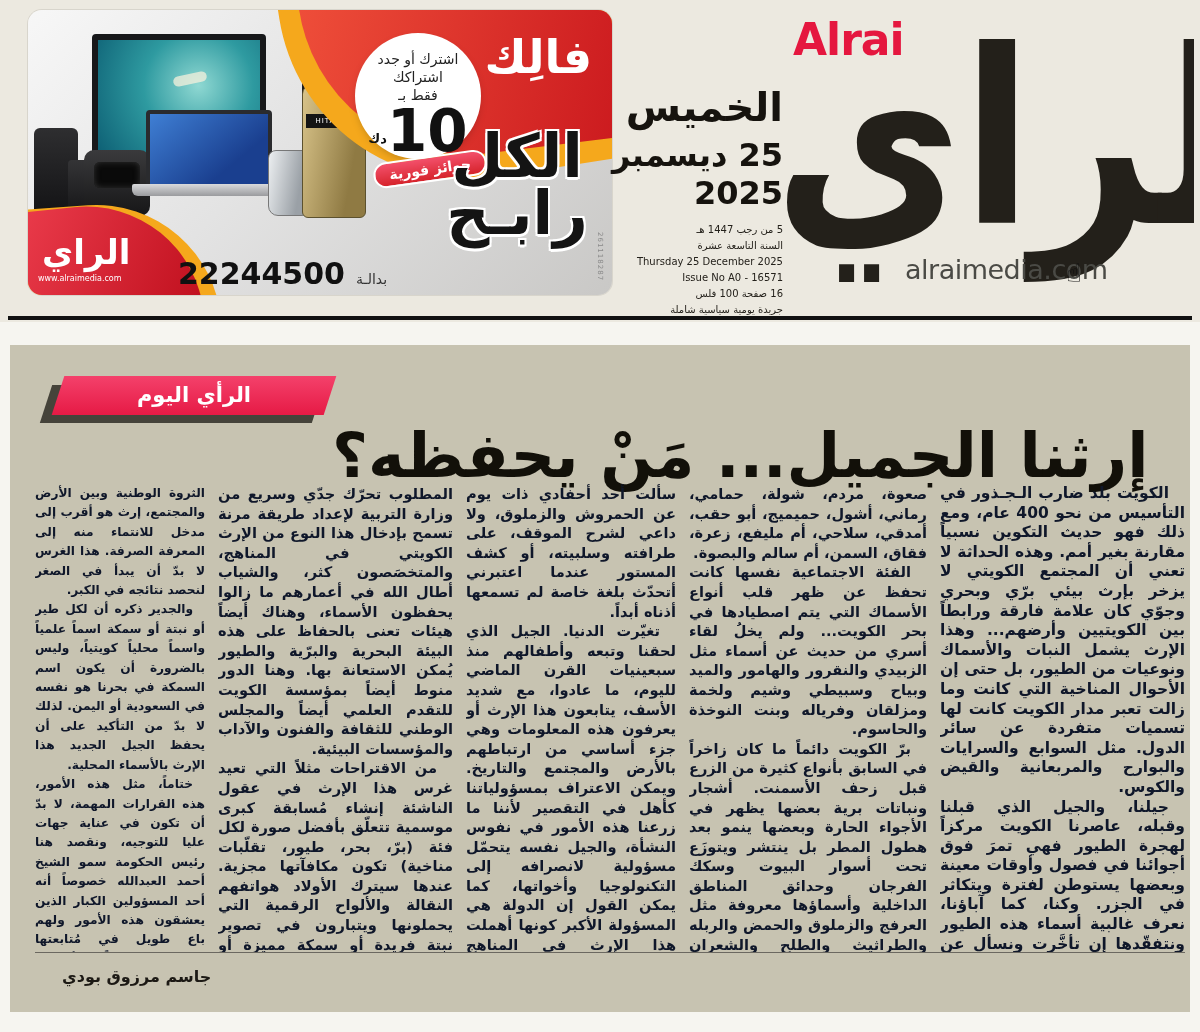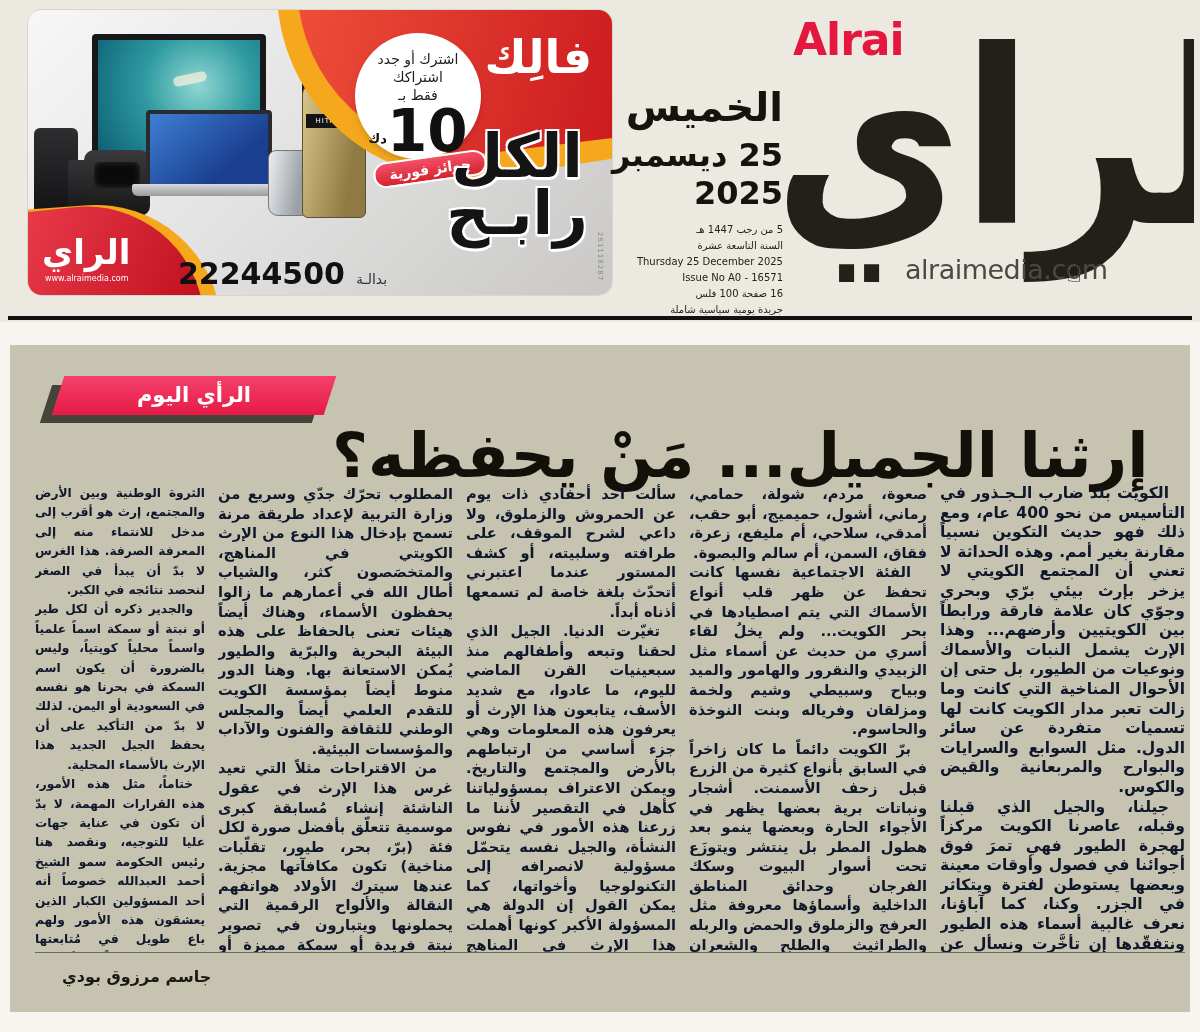--- a/index.html
+++ b/index.html
@@ -37,21 +37,21 @@
   .instant{position:absolute;left:345px;top:146px;transform:rotate(-8deg);background:linear-gradient(#f3506b,#d6232b);
       color:#fff;font-size:14px;font-weight:bold;padding:3px 14px;border-radius:16px;border:2px solid #fff;direction:rtl;}
   .winner{position:absolute;right:6px;top:118px;width:178px;text-align:center;direction:rtl;color:#141414;
       font-weight:bold;line-height:0.95;
       text-shadow:2px 2px 0 #fff,-2px 2px 0 #fff,2px -2px 0 #fff,-2px -2px 0 #fff,0 3px 0 #fff;}
   .winner .l1{font-size:60px;display:block;}
   .winner .l2{font-size:60px;display:block;}
   .ad-logo-yellow{position:absolute;left:-26px;bottom:-34px;width:215px;height:125px;background:#f5a81c;border-radius:0 130px 0 0;transform:rotate(-4deg);}
   .ad-logo-swoosh{position:absolute;left:-30px;bottom:-28px;width:200px;height:118px;background:linear-gradient(120deg,#ef4050,#bf0f1d);border-radius:0 120px 0 0;transform:rotate(-6deg);}
   .ad-brand{position:absolute;left:14px;bottom:26px;color:#fff;font-size:34px;font-weight:bold;direction:rtl;line-height:1;}
-  .ad-brand-site{position:absolute;left:10px;bottom:12px;color:#fff;font-size:8px;margin-left:7px;}
+  .ad-brand-site{position:absolute;left:10px;bottom:12px;color:#fff;font-size:8px;}
   .ad-pill{position:absolute;left:138px;bottom:40px;background:linear-gradient(#e84a58,#cf1a24);color:#fff;
       font-size:13.5px;font-weight:bold;padding:5px 16px;border-radius:16px;direction:rtl;white-space:nowrap;}
   .ad-phone{position:absolute;left:150px;bottom:4px;direction:rtl;color:#111;white-space:nowrap;}
   .ad-phone .lbl{font-size:14px;color:#333;margin-left:6px;}
   .ad-phone .num{font-size:30px;font-weight:bold;letter-spacing:0.5px;}
   .ad-code{position:absolute;left:568px;top:222px;writing-mode:vertical-rl;font-size:7px;color:#8a8a8a;letter-spacing:1px;}
 
   
   .tv{position:absolute;left:64px;top:24px;width:162px;height:114px;background:
       radial-gradient(circle at 62% 40%,#8fd8d2 0%,#2e9aa0 45%,#0d5f74 100%);border:6px solid #17181a;border-radius:4px;}

